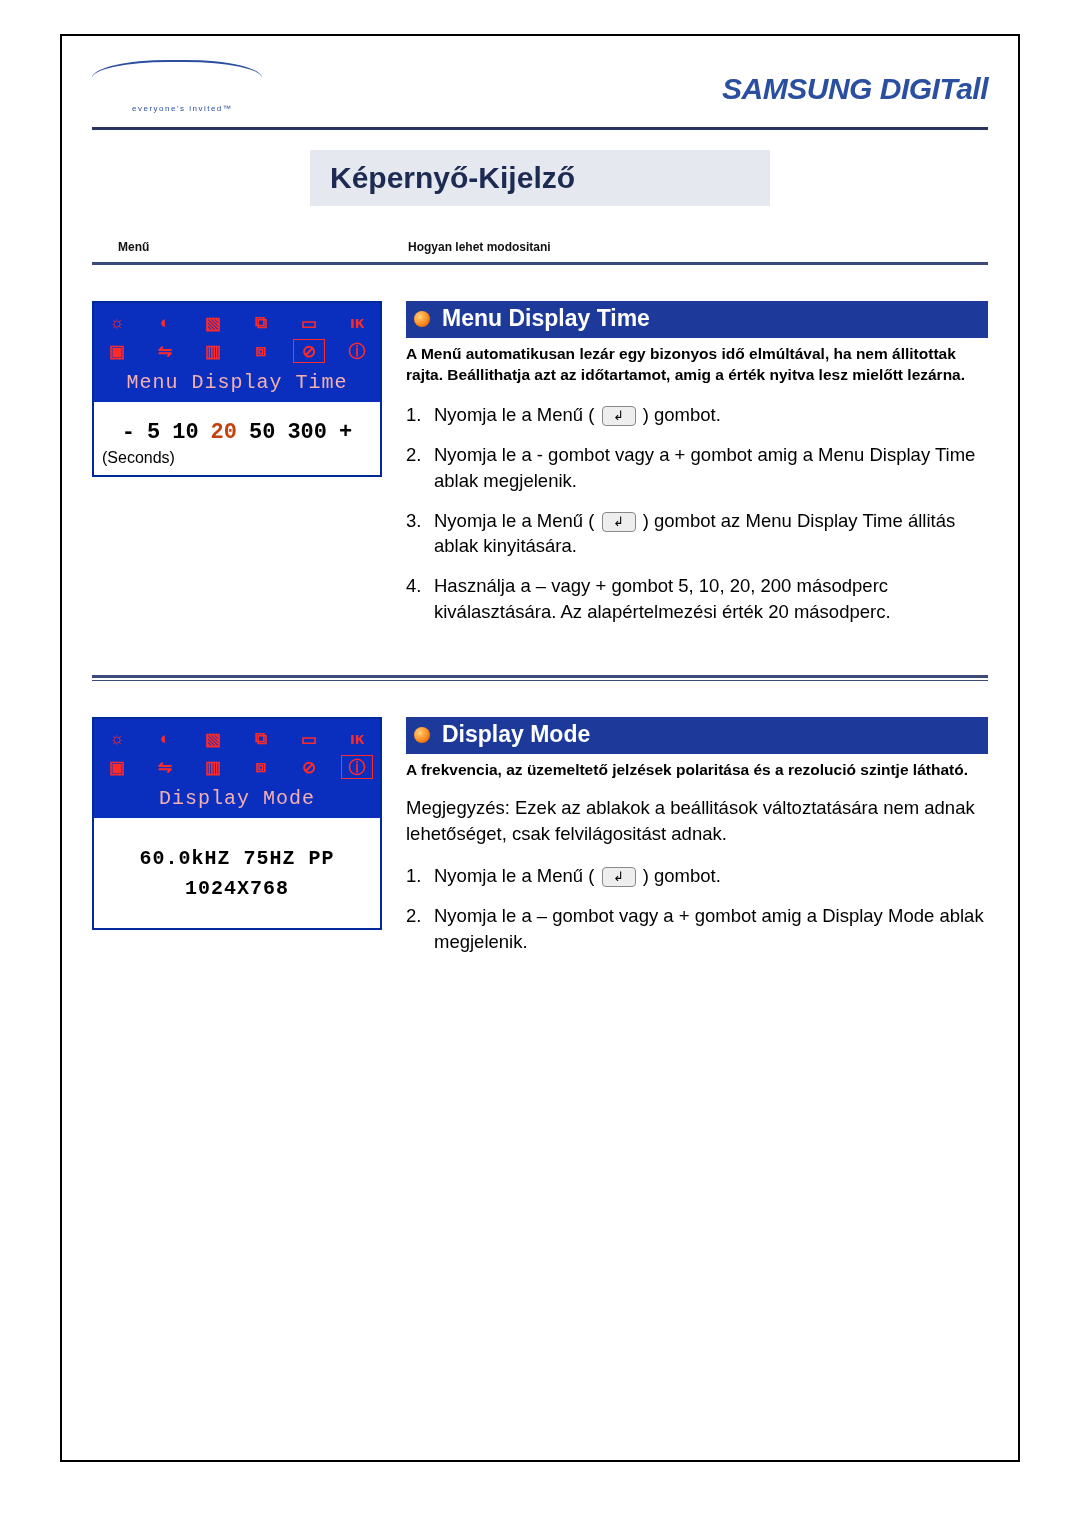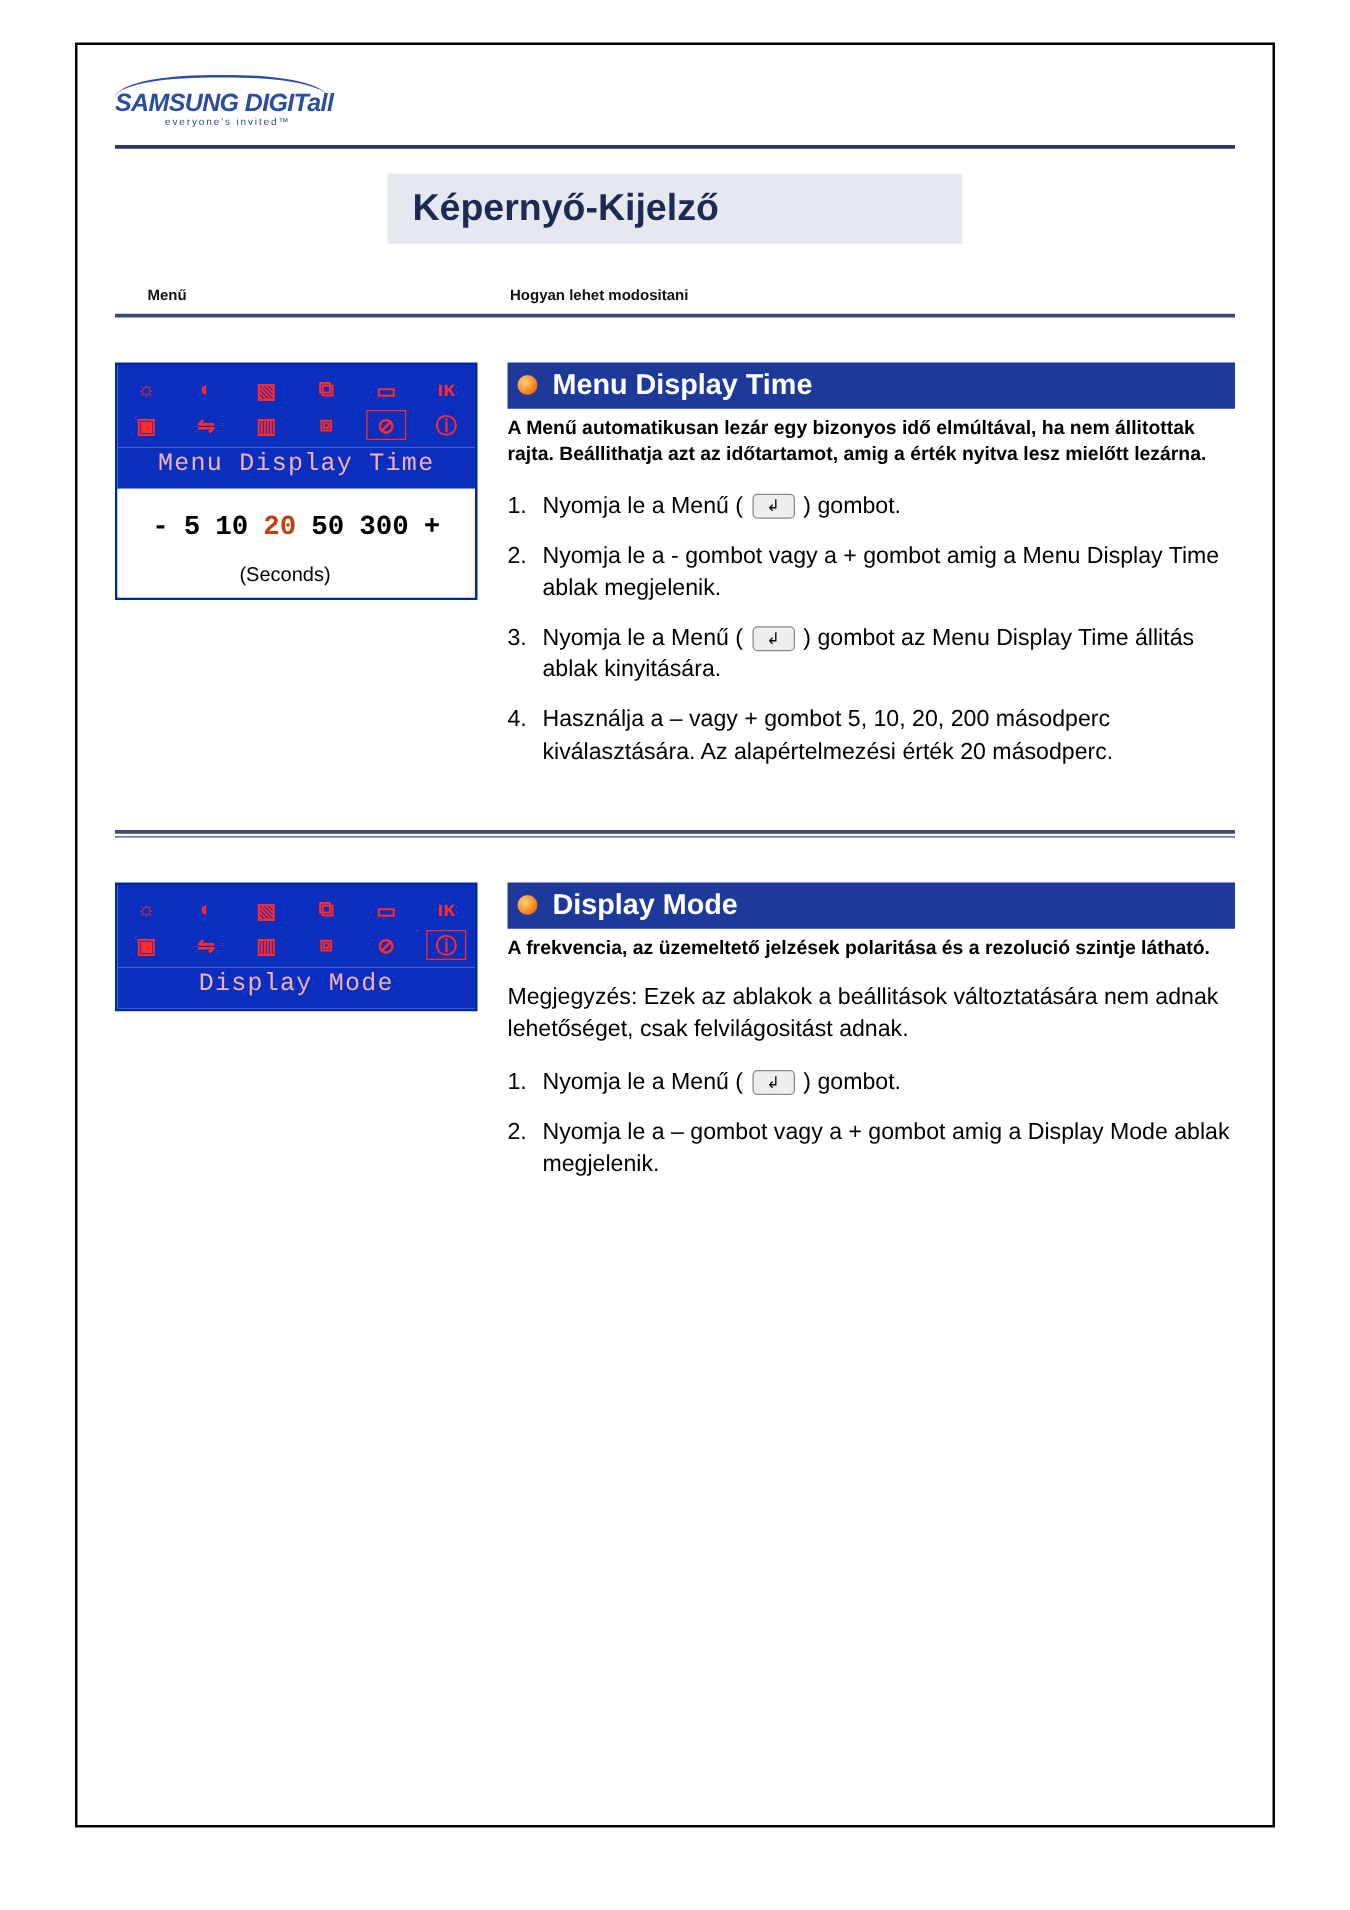--- a/index.html
+++ b/index.html
@@ -17,23 +17,24 @@
     height: 1428px;
     position: relative;
   }
   .logo-area {
     margin-bottom: 14px;
   }
   .logo-samsung {
     font-family: Arial, sans-serif;
     font-weight: bold;
     font-style: italic;
-    font-size: 20px;
+    font-size: 30px;
     color: #2a4ea0;
     letter-spacing: -0.5px;
+    text-align: right;
   }
   .logo-sub {
     font-size: 8px;
     color: #2a4ea0;
     letter-spacing: 1.5px;
     margin-top: -2px;
     display: block;
     padding-left: 40px;
   }
   .logo-swoosh {
@@ -132,23 +133,23 @@
     display: flex;
     justify-content: center;
     gap: 12px;
     align-items: baseline;
   }
   .osd-values .hl { color: #c2410c; }
   .osd-unit {
     font-family: Arial;
     font-size: 16px;
     color: #000;
-    margin-top: 18px;
+    margin-top: 4px;
     padding-right: 18px;
-    text-align: center;
+    text-align: left;
   }
   .osd-readout {
     font-family: "Courier New", monospace;
     font-size: 20px;
     font-weight: bold;
     color: #000;
     text-align: center;
     line-height: 1.5;
     padding: 8px 0 16px 0;
     letter-spacing: 1px;
@@ -326,20 +327,26 @@
           <div class="icon-row">
             <span class="osd-icon">▣</span>
             <span class="osd-icon">⇋</span>
             <span class="osd-icon">▥</span>
             <span class="osd-icon">⧈</span>
             <span class="osd-icon">⊘</span>
             <span class="osd-icon sel">ⓘ</span>
           </div>
         </div>
         <div class="osd-title">Display Mode</div>
+        <div class="osd-body">
+          <div class="osd-readout">
+            <div>60.0kHZ 75HZ PP</div>
+            <div>1024X768</div>
+          </div>
+        </div>
       </div>
     </div>
 
     <div class="content">
       <div class="blue-hdr">
         <span class="bullet"></span>
         <span>Display Mode</span>
       </div>
       <div class="bold-desc">A frekvencia, az üzemeltető jelzések polaritása és a rezolució szintje látható.</div>
 

